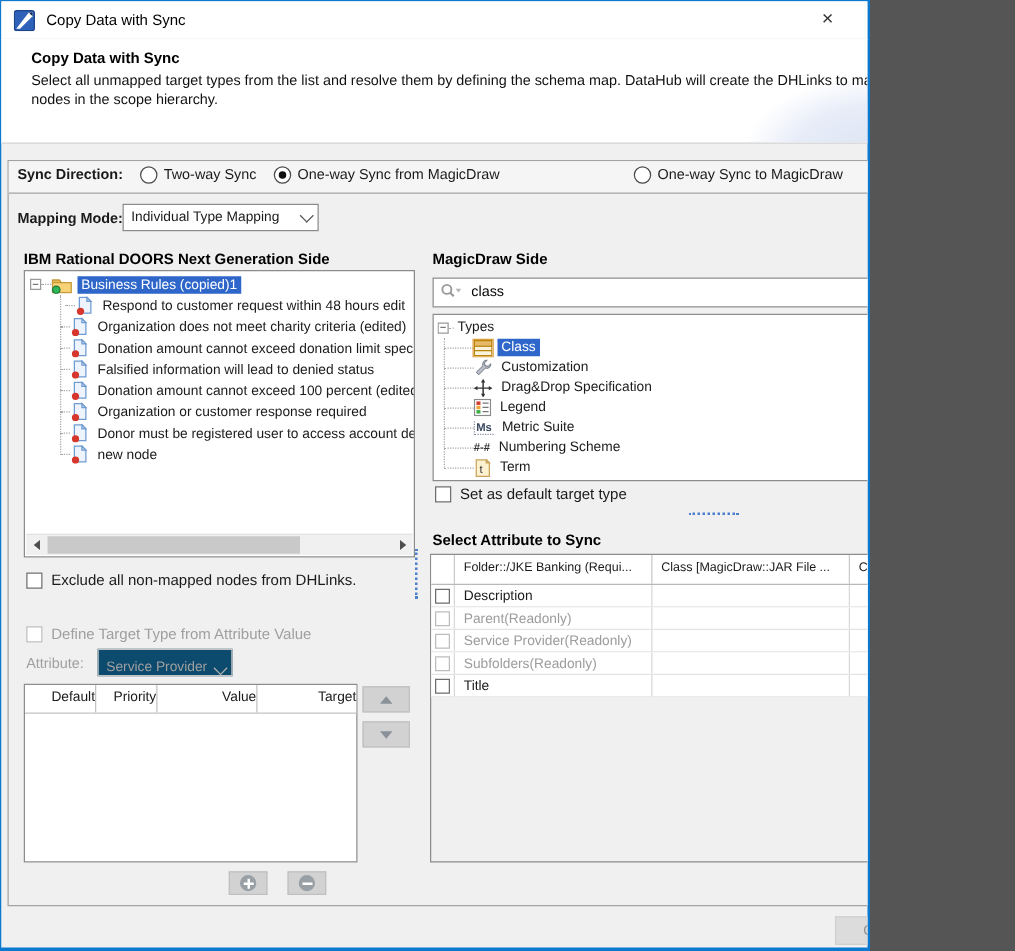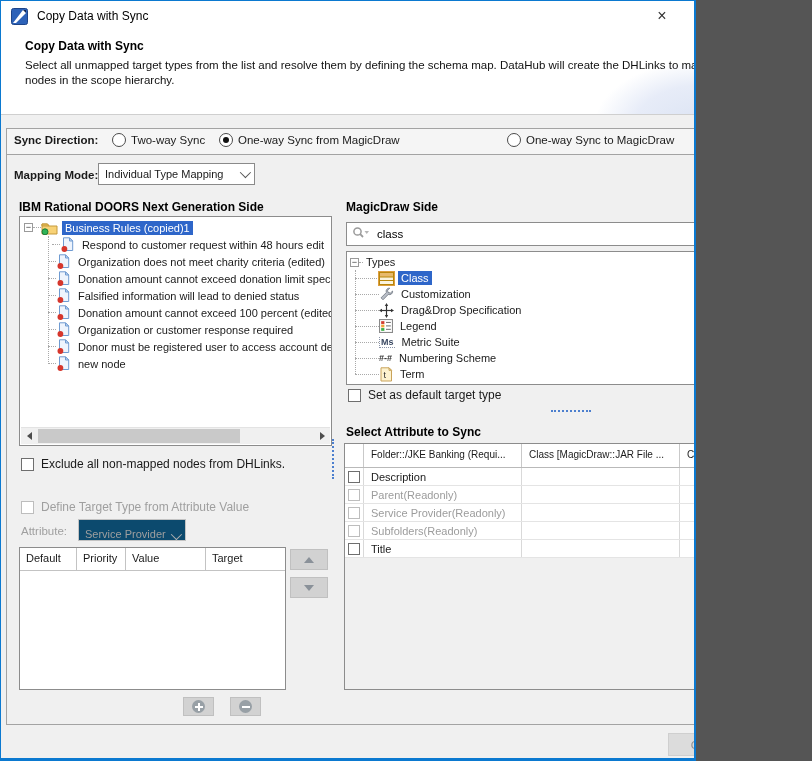--- a/index.html
+++ b/index.html
@@ -79,21 +79,21 @@
   .cb.dis{border-color:#bdbdbd;}
   .cb.sm{width:12px;height:12px;}
   .cb-text{font-size:12px;text-align:right;}
   .cb-text.dis{color:var(--dis-text);}
   .attr-label{position:absolute;left:14px;top:396px;color:var(--dis-text);font-size:11.5px;}
   .combo.attribute{left:71px;top:390px;width:108px;height:22px;}
   
   .vtable{position:absolute;left:12px;top:418px;width:267px;height:143px;box-sizing:border-box;
     border:1px solid var(--box-border);background:#fff;}
   .vt-header{display:flex;height:22px;border-bottom:1px solid #c3c3c3;background:#fff;}
-  .vt-header .hcell{box-sizing:border-box;border-right:1px solid #c3c3c3;padding:4px 0 0 6px;font-size:11px;}
+  .vt-header .hcell{box-sizing:border-box;border-right:1px solid #c3c3c3;padding:4px 0 0 6px;font-size:11px;text-align:right;}
   .vt-header .hcell:last-child{border-right:none;flex:1;}
   
   .gbtn{position:absolute;box-sizing:border-box;background:#d2d2d2;border:1px solid #c0c0c0;
     display:flex;align-items:center;justify-content:center;}
   .gbtn .up{width:0;height:0;border-left:5px solid transparent;border-right:5px solid transparent;border-bottom:6px solid #8a9199;}
   .gbtn .down{width:0;height:0;border-left:5px solid transparent;border-right:5px solid transparent;border-top:6px solid #8a9199;}
   .btn-up{left:283px;top:420px;width:38px;height:21px;}
   .btn-down{left:283px;top:448px;width:38px;height:21px;}
   .btn-plus{left:176px;top:568px;width:31px;height:19px;}
   .btn-minus{left:223px;top:568px;width:31px;height:19px;}

